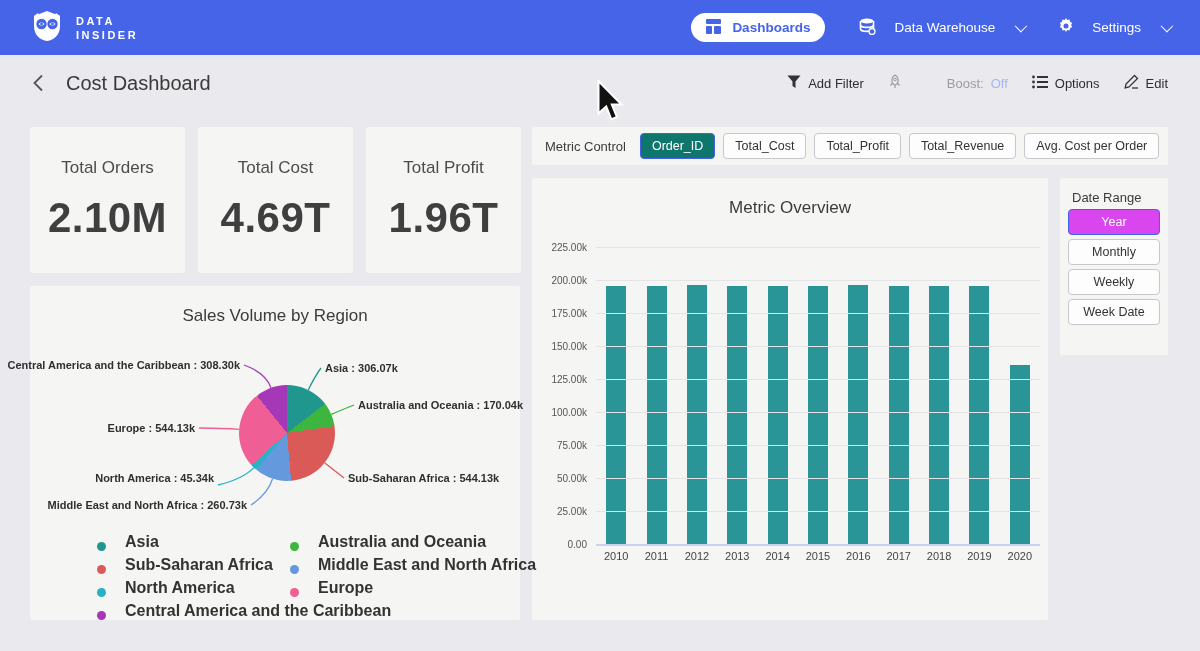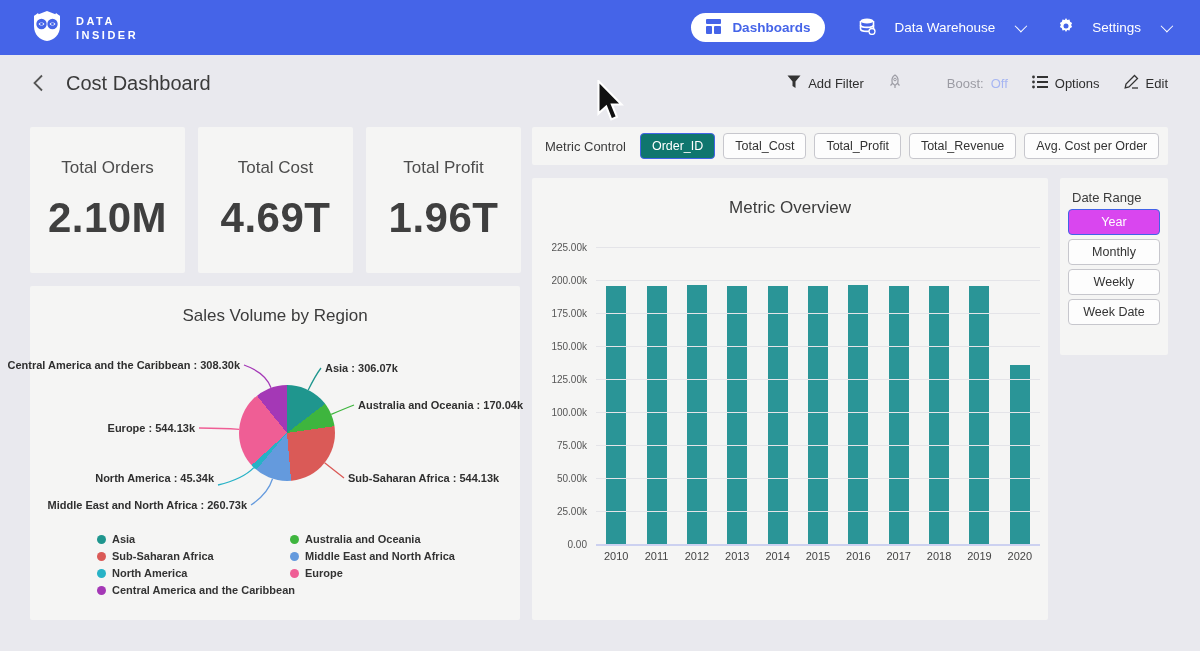--- a/index.html
+++ b/index.html
@@ -58,21 +58,21 @@
   .dr-label { font-size:13px; color:#3b3b3b; margin:12px 0 0 12px; }
   .dr-btn { position:absolute; left:8px; width:92px; height:26px; border-radius:4px; border:1px solid #c7c7cd;
             background:#fdfdfd; color:#333; font-size:12.5px; cursor:pointer; font-family:"Liberation Sans", sans-serif; }
   .dr-btn.selected { background:#d946ef; border-color:#4263e7; color:#fff; }
 
   .pie-card { left:30px; top:286px; width:490px; height:334px; }
   .pie-circle { position:absolute; border-radius:50%; }
   .pie-label { position:absolute; font-size:11px; font-weight:700; color:#2f2f2f; white-space:nowrap; transform:translateY(-50%); }
   .pie-leaders { position:absolute; left:0; top:0; pointer-events:none; }
   .pie-legend-col { position:absolute; display:flex; flex-direction:column; gap:5px; }
-  .pie-legend-row { display:flex; align-items:center; gap:6px; font-size:11px; font-weight:700; color:#333; white-space:nowrap; }
+  .pie-legend-row { display:flex; align-items:flex-end; gap:19px; font-size:16px; font-weight:700; color:#333; white-space:nowrap; }
 
   .cursor { position:absolute; left:596px; top:80px; z-index:50; }
 </style>
 </head>
 <body>
 
 <div class="stage">
 
   <header class="navbar">
     <div class="brand">

